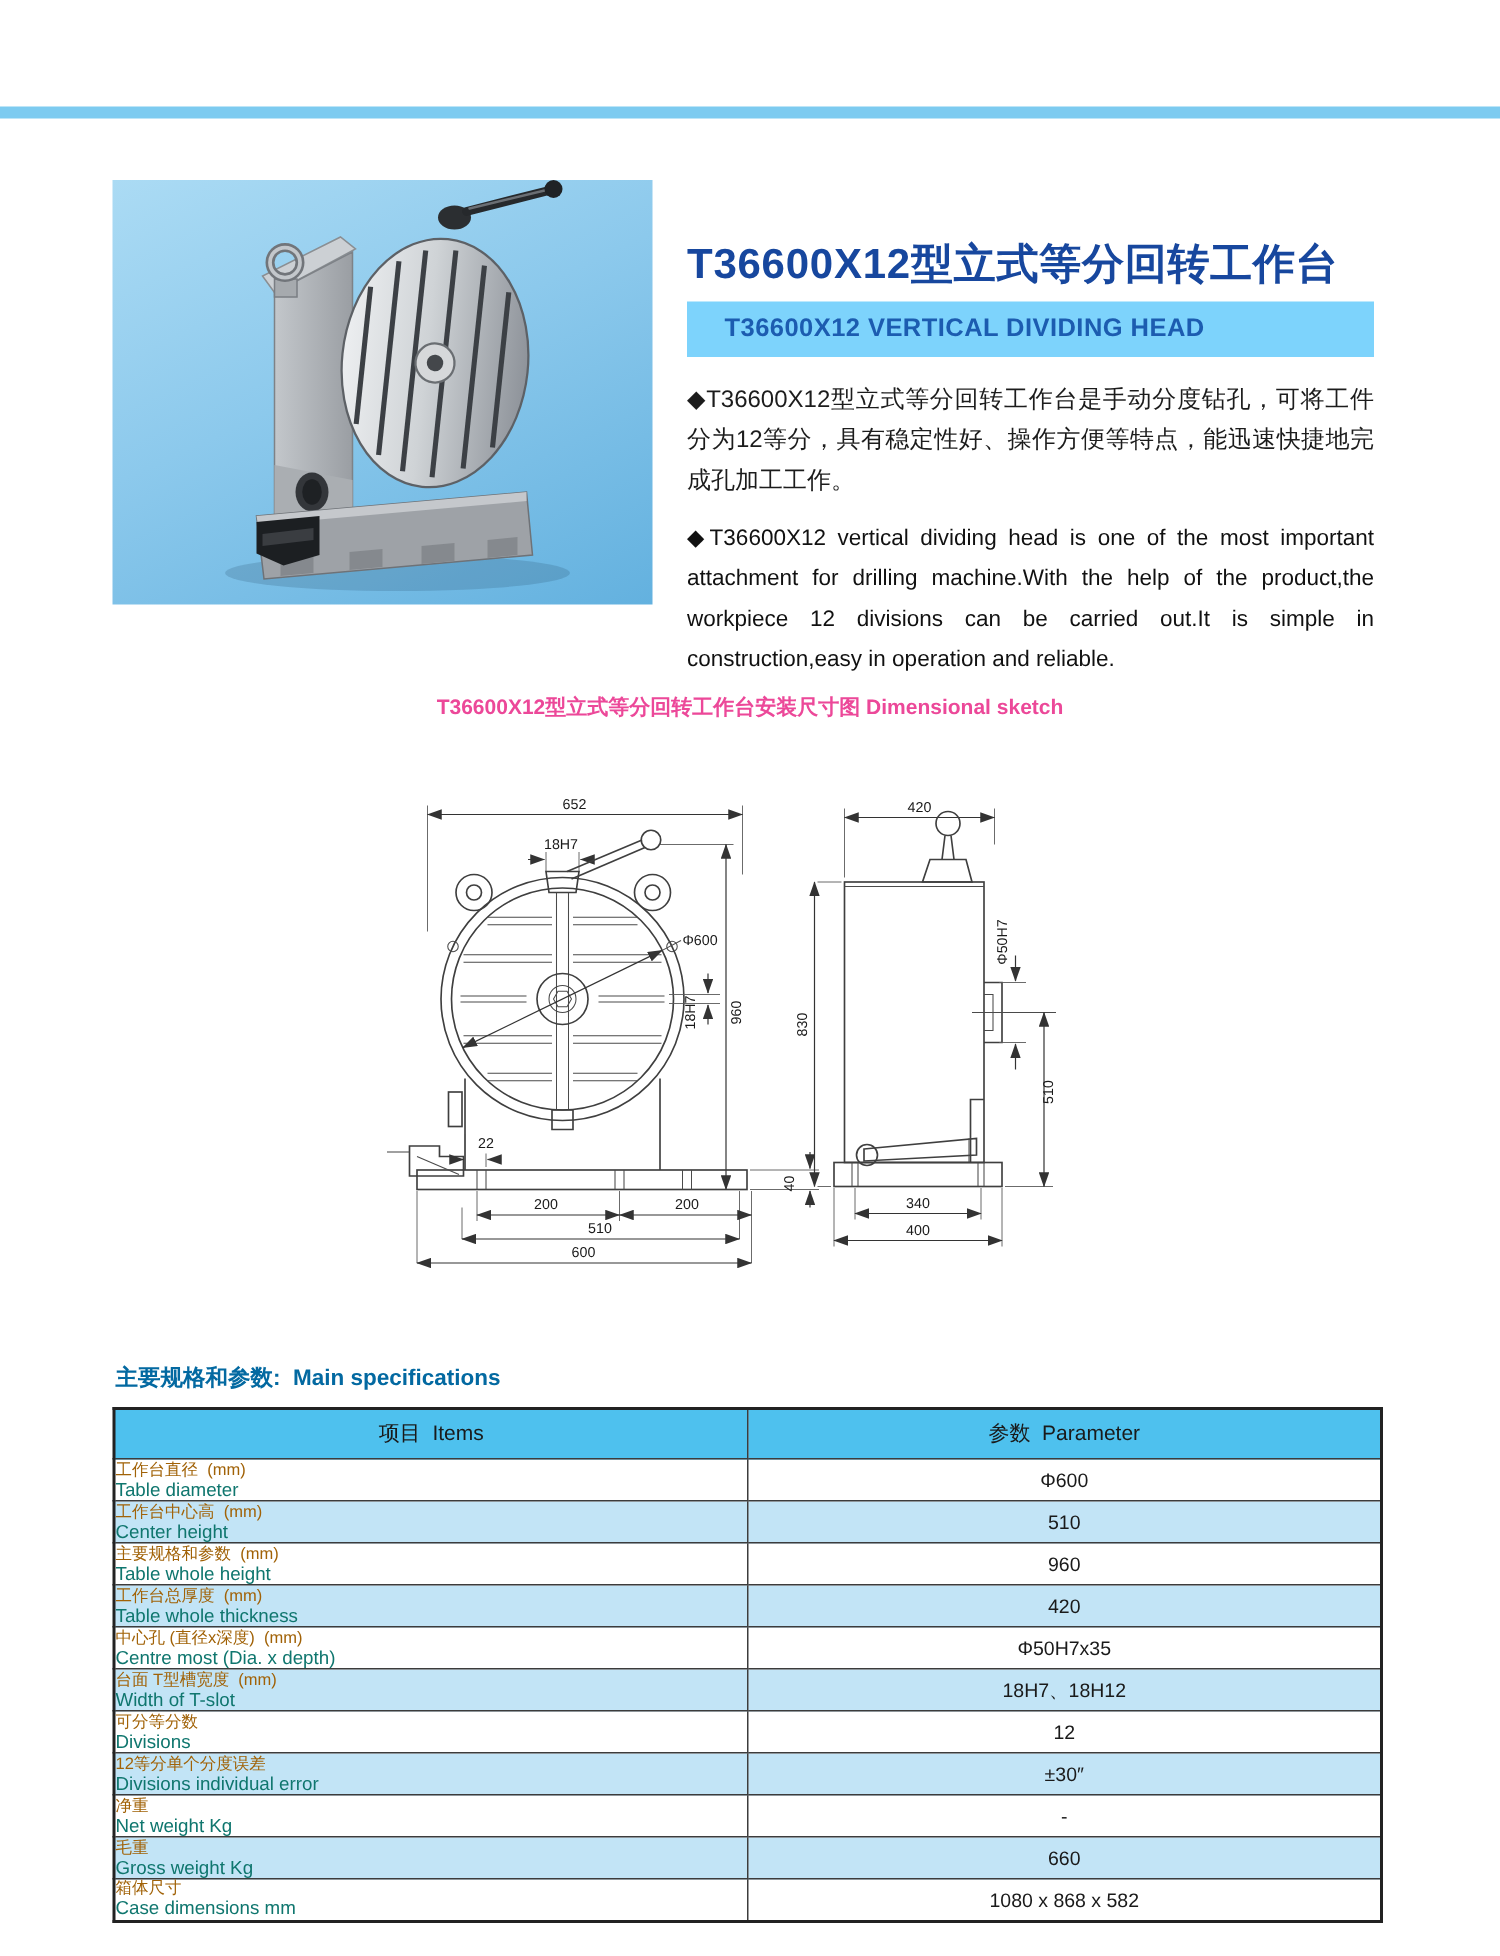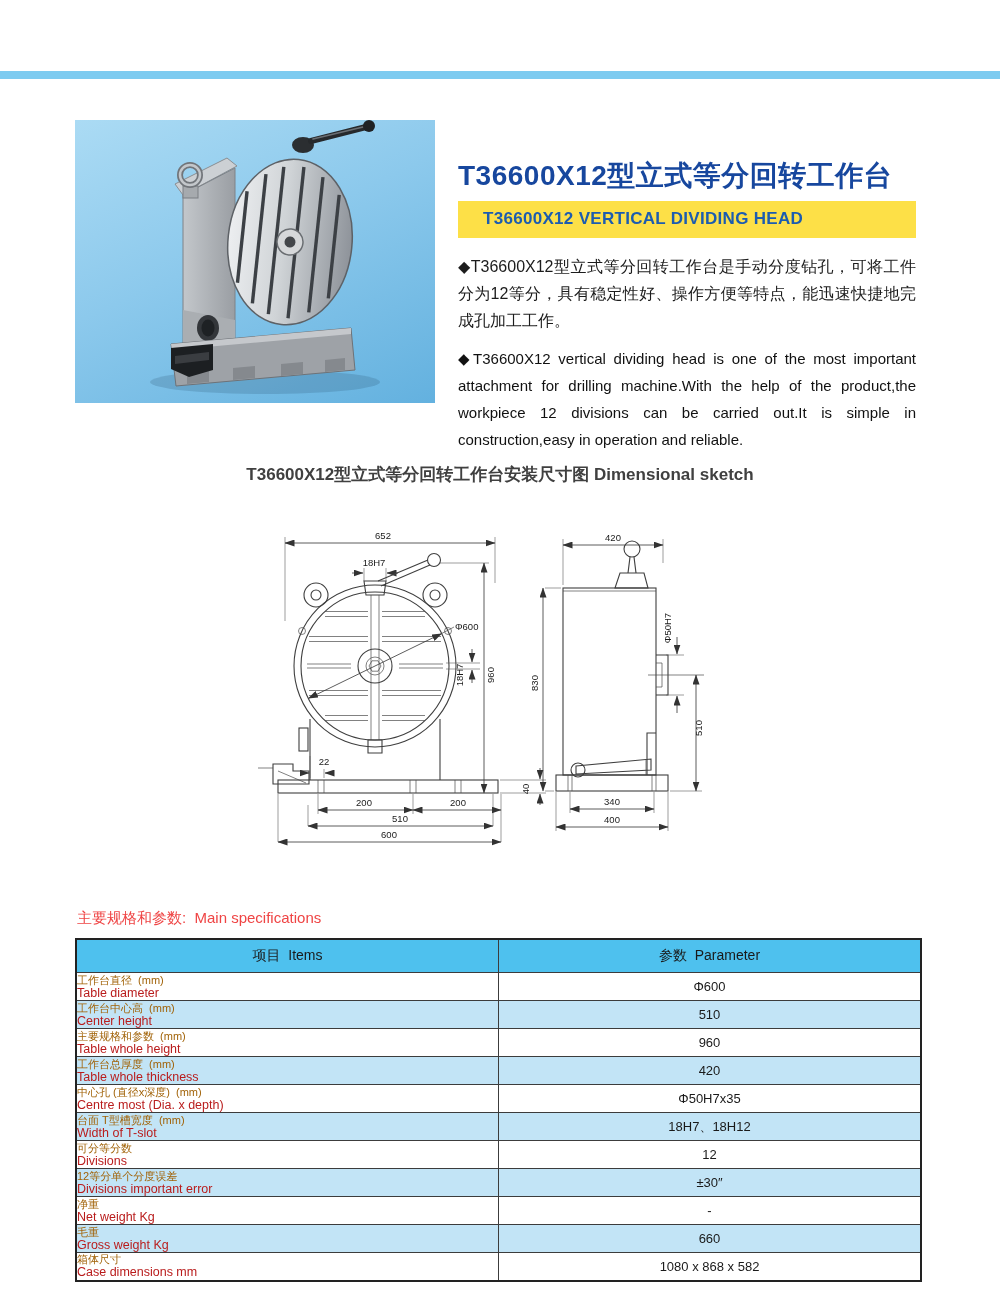--- a/index.html
+++ b/index.html
@@ -8,50 +8,50 @@
 
   .top-bar { position:absolute; left:0; top:71px; width:1000px; height:8px; background:#7dcbf0; }
 
   
   .photo-panel { position:absolute; left:75px; top:120px; width:360px; height:283px;
     background:linear-gradient(155deg,#abdbf4 0%,#8cc9ec 45%,#63b1df 100%); }
 
   
   .right-col { position:absolute; left:458px; top:121px; width:458px; }
   .title { font-size:28px; font-weight:bold; color:#17479e; line-height:1.2; letter-spacing:0.5px;margin-top:38px; }
-  .banner { margin-top:8px; height:37px; background:#fde047; display:flex; align-items:center; }
+  .banner { margin-top:8px; height:37px; background:#7dd3fc; display:flex; align-items:center; }
   .banner .banner-text { padding-left:25px; font-size:17px; font-weight:bold; color:#1c5cb0; letter-spacing:0.3px; }
   .para-cn { margin-top:15px; font-size:16px; line-height:27px; color:#1c1c1c; text-align:justify; }
   .para-en { margin-top:11px; font-size:15px; line-height:27px; color:#111; text-align:justify; }
 
   .sketch-heading { position:absolute; left:0; top:463px; width:1000px; text-align:center;
-    font-size:17px; font-weight:bold; color:#404040; }
+    font-size:14px; font-weight:bold; color:#ec4899; }
 
   .drawing { position:absolute; left:258px; top:523px; }
   .drawing text { font-size:9.5px; fill:#1a1a1a; }
   .out  { stroke:#3f3f3f; stroke-width:1.1; fill:none; }
   .thin { stroke:#4a4a4a; stroke-width:0.7; fill:none; }
   .ext  { stroke:#5a5a5a; stroke-width:0.6; fill:none; }
   .dim  { stroke:#333; stroke-width:0.8; fill:none; }
 
-  .spec-heading { position:absolute; left:77px; top:909px; font-size:15px; font-weight:400; color:#ef4444; white-space:pre; }
+  .spec-heading { position:absolute; left:77px; top:909px; font-size:15px; font-weight:700; color:#0369a1; white-space:pre; }
 
   table.spec-table { position:absolute; left:75px; top:938px; width:847px;
     border-collapse:collapse; table-layout:fixed; }
   table.spec-table, table.spec-table th, table.spec-table td { border:1px solid #3c3c3c; }
   table.spec-table { border:2px solid #222; }
   table.spec-table th { background:#4ec1ee; height:30px; font-size:14px; font-weight:normal;
     color:#1a1a1a; white-space:pre; }
   table.spec-table td { padding:0; }
   td.c-items { width:571px; padding:1px 4px 1px 12px; }
   td.c-value { text-align:center; font-size:13px; color:#1a1a1a; }
   tbody tr { height:28px; }
   tbody tr:nth-child(even) { background:#c2e4f6; }
   .cn { display:block; font-size:11px; line-height:13px; color:#a16207; white-space:pre; }
-  .en { display:block; font-size:12.5px; line-height:13px; color:#b91c1c; }
+  .en { display:block; font-size:12.5px; line-height:13px; color:#0f766e; }
 </style>
 </head>
 <body>
 
 <div class="top-bar"></div>
 
 <div class="photo-panel">
   <svg width="360" height="283" viewBox="0 0 360 283">
     <defs>
       <linearGradient id="mg" x1="0" y1="0" x2="1" y2="0">
@@ -366,21 +366,21 @@
     <tr>
       <td class="c-items">
           <span class="cn">可分等分数</span>
           <span class="en">Divisions</span>
         </td>
       <td class="c-value">12</td>
     </tr>
     <tr>
       <td class="c-items">
           <span class="cn">12等分单个分度误差</span>
-          <span class="en">Divisions important error</span>
+          <span class="en">Divisions individual error</span>
         </td>
       <td class="c-value">±30″</td>
     </tr>
     <tr>
       <td class="c-items">
           <span class="cn">净重</span>
           <span class="en">Net weight Kg</span>
         </td>
       <td class="c-value">-</td>
     </tr>

